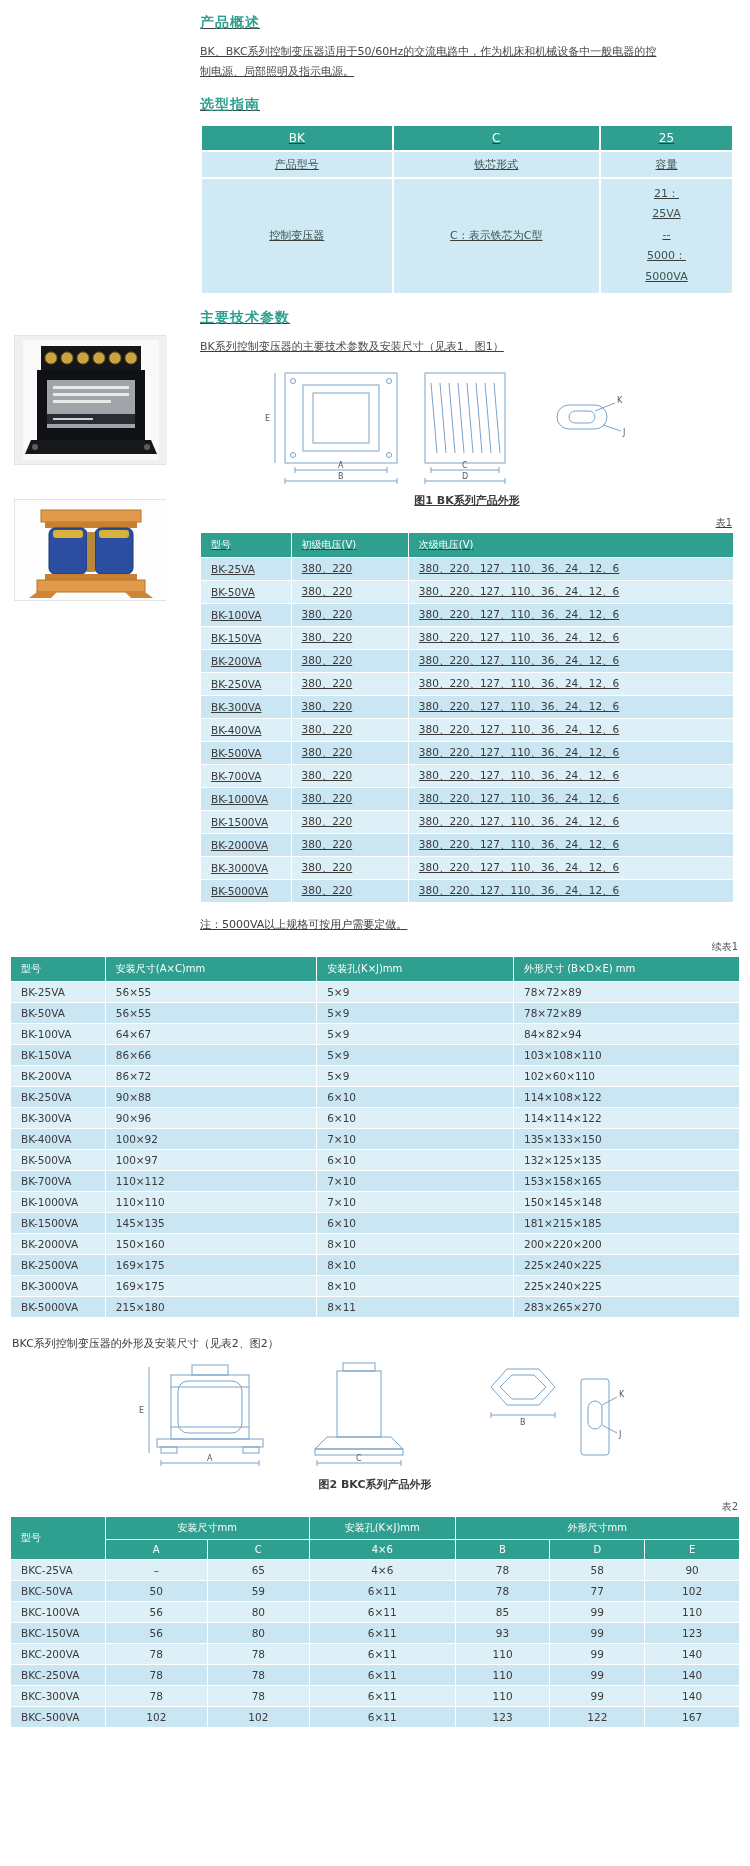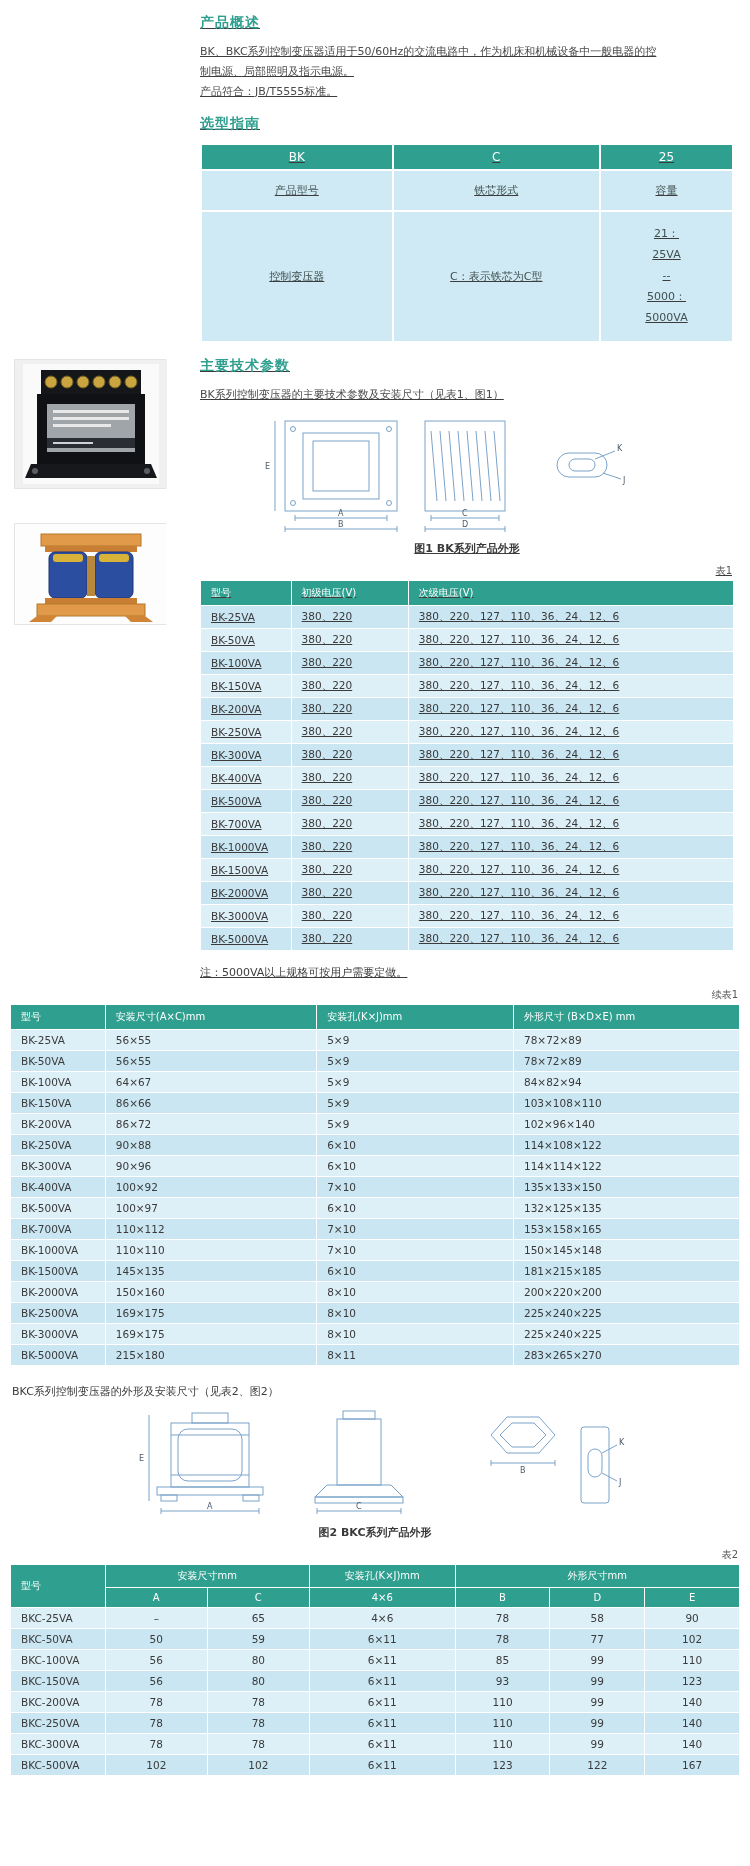--- a/index.html
+++ b/index.html
@@ -12,21 +12,21 @@
   .photo svg{display:block;}
   .right{flex:1;padding:14px 16px 0 0;min-width:0;}
   h2.sec{margin:14px 0 10px;font-size:14px;font-weight:bold;color:var(--accent,#2f9f8f);letter-spacing:1px;}
   h2.sec.first{margin-top:0;}
   .para{font-size:11px;line-height:1.8;color:#4a4a4a;}
   table{border-collapse:collapse;}
   
   .sel{width:100%;margin:4px 0 4px;table-layout:fixed;}
   .sel th,.sel td{border:2px solid #fff;font-weight:normal;}
   .sel th{background:var(--accent,#2f9f8f);color:var(--header-text,#fff);font-size:12px;padding:5px 4px;text-align:center;}
-  .sel td{background:var(--sel-body,#cfeaf4);font-size:11px;color:#40504f;text-align:center;padding:12px 6px;vertical-align:middle;}
+  .sel td{background:var(--sel-body,#cfeaf4);font-size:11px;color:#40504f;text-align:center;padding:5px 6px;vertical-align:middle;}
   .sel tr.bodyrow td{height:112px;}
   .sel .cap div{line-height:1.9;}
   
   .tbl-label{text-align:right;font-size:10px;color:#555;margin:4px 2px 2px;}
   .t1,.cont,.t2{width:100%;table-layout:fixed;}
   .t1 th,.cont th,.t2 th{background:var(--accent,#2f9f8f);color:var(--header-text,#fff);font-size:10px;font-weight:normal;padding:5px 10px;border:1px solid #fff;text-align:left;}
   .t1 td,.cont td,.t2 td{font-size:10.5px;padding:4px 10px;border:1px solid #fff;color:#3a3a3a;}
   .t1 tbody tr:nth-child(odd) td{background:var(--row-dark,#c9e6f2);}
   .t1 tbody tr:nth-child(even) td{background:var(--row-light,#ddeff7);}
   .cont tbody tr:nth-child(odd) td,.t2 tbody tr:nth-child(odd) td{background:var(--row-light,#ddeff7);}
@@ -93,21 +93,20 @@
         </svg>
       </div>
     </div>
 
     <div class="right">
 
       <h2 class="sec first">产品概述</h2>
       <div class="para">
           <div>BK、BKC系列控制变压器适用于50/60Hz的交流电路中，作为机床和机械设备中一般电器的控</div>
           <div>制电源、局部照明及指示电源。</div>
-          <div>产品符合：JB/T5555标准。</div>
         </div>
 
       <h2 class="sec">选型指南</h2>
       <table class="sel">
         <colgroup>
             <col style="width:36%">
             <col style="width:39%">
             <col style="width:25%">
           </colgroup>
         <tbody>
@@ -329,21 +328,21 @@
           <tr>
             <td>BK-150VA</td>
             <td>86×66</td>
             <td>5×9</td>
             <td>103×108×110</td>
           </tr>
           <tr>
             <td>BK-200VA</td>
             <td>86×72</td>
             <td>5×9</td>
-            <td>102×96×140</td>
+            <td>102×60×110</td>
           </tr>
           <tr>
             <td>BK-250VA</td>
             <td>90×88</td>
             <td>6×10</td>
             <td>114×108×122</td>
           </tr>
           <tr>
             <td>BK-300VA</td>
             <td>90×96</td>

